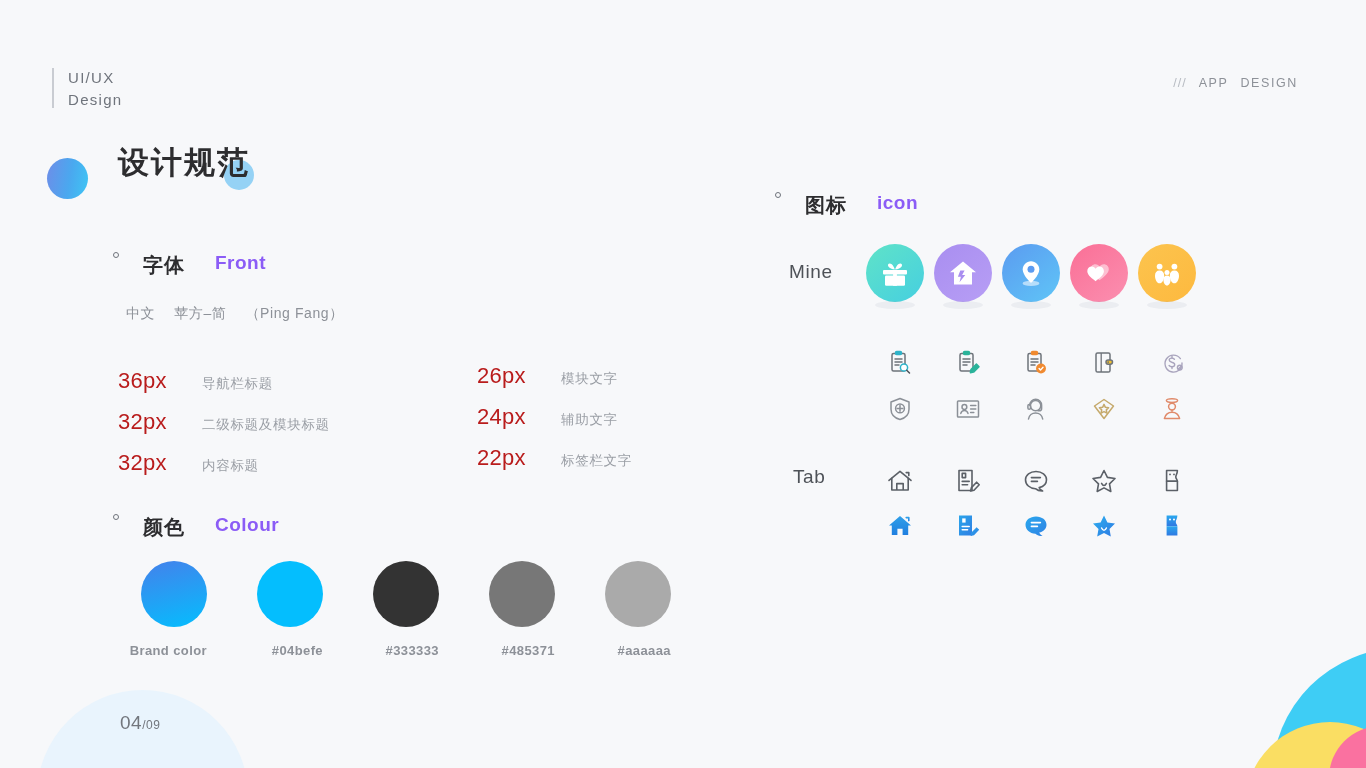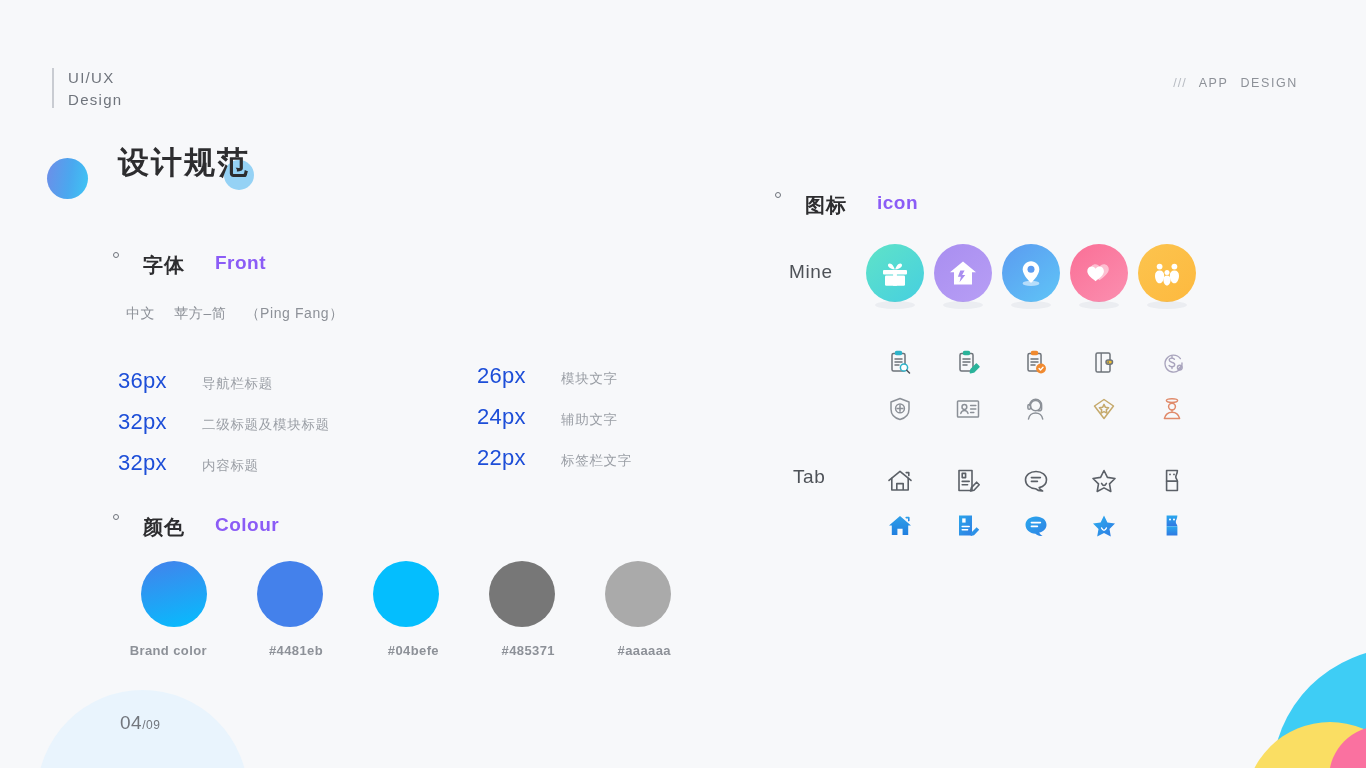--- a/index.html
+++ b/index.html
@@ -187,21 +187,21 @@
   .size-col { position: absolute; }
   .size-col.left  { left: 118px; top: 368px; }
   .size-col.right { left: 433px; top: 363px; margin-left: 44px; }
   .size-row {
     display: flex;
     align-items: baseline;
     height: 41px;
   }
   .size-px {
     font-size: 22px;
-    color: #1d4ed8;
+    color: #b91c1c;
     width: 84px;
     letter-spacing: 0.3px;
   }
   .size-label {
     font-size: 13.5px;
     color: #9a9ea5;
     letter-spacing: 0.7px;
   }
 
   
@@ -385,26 +385,26 @@
     <span class="sec-cn">颜色</span>
     <span class="sec-en">Colour</span>
   </div>
 
   <div class="colour-row">
     <div class="swatch-item">
       <div class="swatch" id="sw0" style="background: linear-gradient(165deg, rgb(68, 129, 235) 0%, rgb(4, 190, 254) 100%);"></div>
       <div class="swatch-label">Brand color</div>
     </div>
     <div class="swatch-item">
-      <div class="swatch" id="sw1" style="background: rgb(68, 129, 235);"></div>
-      <div class="swatch-label">#4481eb</div>
-    </div>
-    <div class="swatch-item">
       <div class="swatch" id="sw2" style="background: rgb(4, 190, 254);"></div>
       <div class="swatch-label">#04befe</div>
+    </div>
+    <div class="swatch-item">
+      <div class="swatch" id="sw3" style="background: rgb(51, 51, 51);"></div>
+      <div class="swatch-label">#333333</div>
     </div>
     <div class="swatch-item">
       <div class="swatch" id="sw4" style="background: rgb(119, 119, 119);"></div>
       <div class="swatch-label">#485371</div>
     </div>
     <div class="swatch-item">
       <div class="swatch" id="sw5" style="background: rgb(170, 170, 170);"></div>
       <div class="swatch-label">#aaaaaa</div>
     </div>
   </div>

